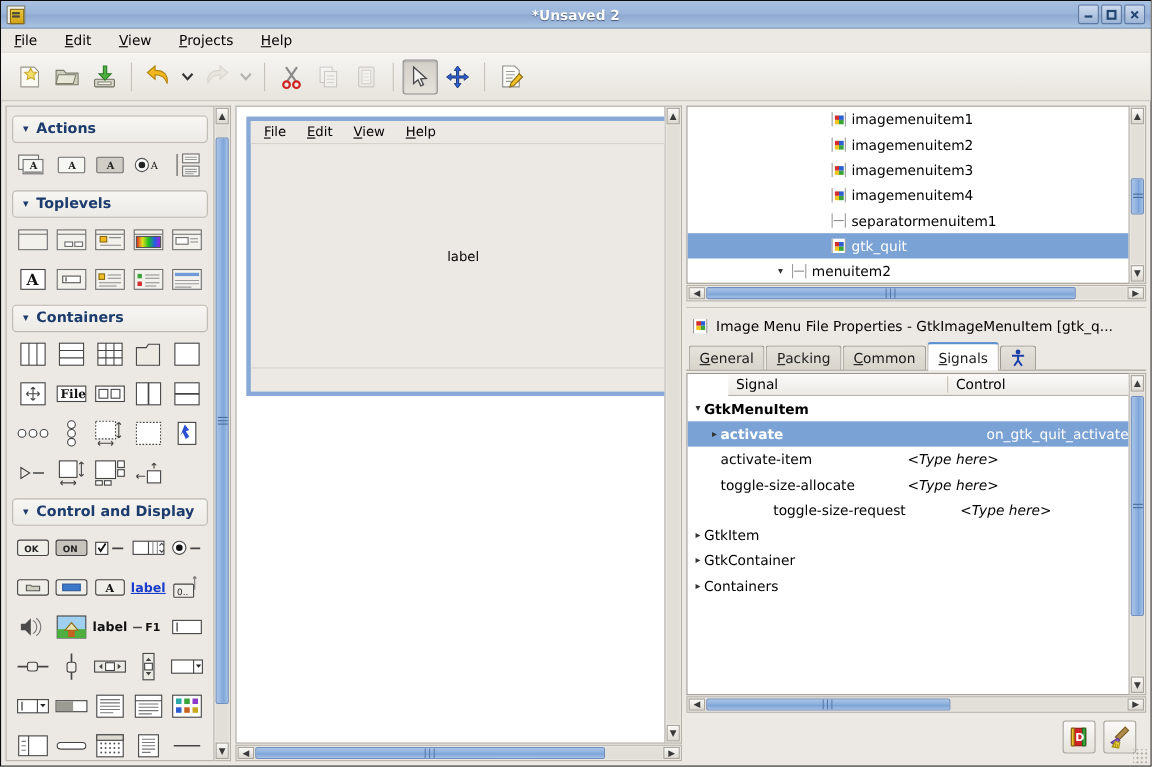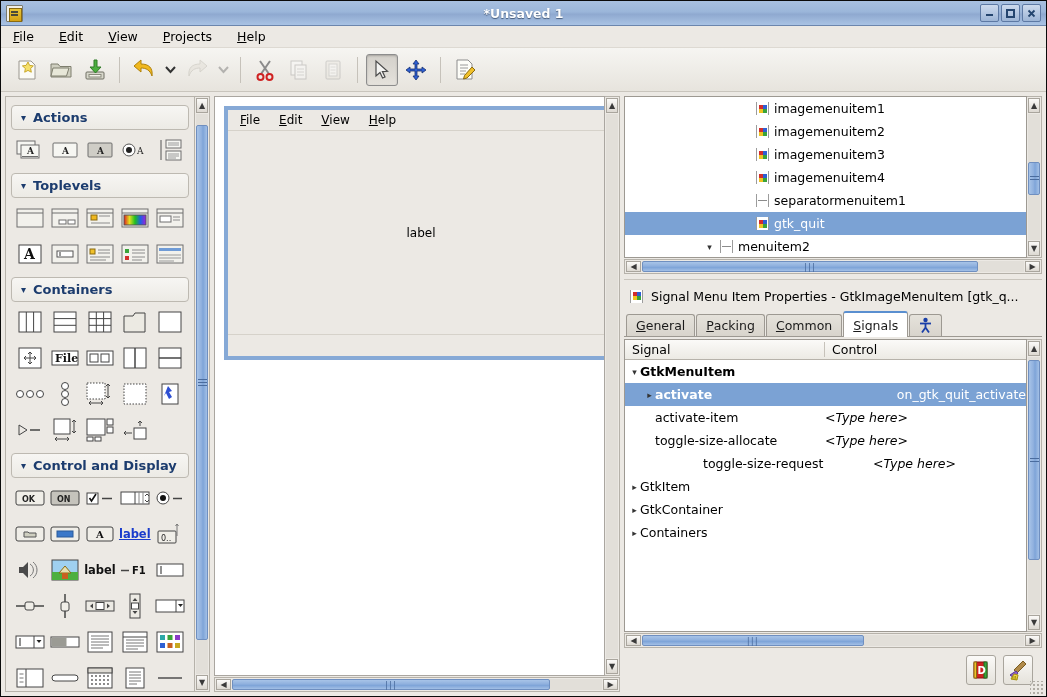--- a/index.html
+++ b/index.html
@@ -278,20 +278,21 @@
 
   .sig-row{ flex:1; display:flex; min-height:0; margin-top:2px;}
   .sigtable{
     flex:1; background:#fff; border:1px solid #9d9992; overflow:hidden;
     font-size:12.5px; display:flex; flex-direction:column;
   }
   .sig-head{
     height:20px; display:flex; align-items:center;
     background:linear-gradient(to bottom,#fbfaf8,#eceae4);
     border-bottom:1px solid #b6b2aa;
+    margin-left:37px;
   }
   .sig-head div{ padding-left:7px; }
   .sig-head .c1{ width:200px; border-right:1px solid #c6c2ba;}
   .sig-row-item{ height:23px; display:flex; align-items:center; cursor:pointer;}
   .sig-row-item.sel{ background:#7ba2d4; }
   .sig-row-item .c1{ width:200px; display:flex; align-items:center;}
   .sig-row-item .c2{ flex:1; }
   .sig-row-item.sel .c2{ color:#fff;text-align:right; }
   .sig-row-item.sel .c1{ color:#fff; }
   .bold{ font-weight:bold; }
@@ -314,21 +315,21 @@
     background-size:4px 4px; background-position: 2px 2px;
   }
 </style>
 </head>
 <body>
 
 <div id="app">
 
   <div class="titlebar">
     <div class="tb-icon"></div>
-    <div class="title">*Unsaved 1</div>
+    <div class="title">*Unsaved 2</div>
     <div class="tb-buttons">
       <div class="tb-btn">
         <svg width="11" height="11" viewBox="0 0 11 11">
             <rect x="2" y="6" width="7" height="2" fill="#24456f"></rect>
           </svg>
       </div>
       <div class="tb-btn">
         <svg width="11" height="11" viewBox="0 0 11 11">
             <rect x="2" y="2" width="7" height="7" fill="none" stroke="#24456f" stroke-width="2"></rect>
           </svg>
@@ -1050,21 +1051,21 @@
           </div>
           <div class="hsb-arrow">▶</div>
         </div>
       </div>
 
       <div class="props">
         <div class="props-title">
           <span class="ic-img">
               <i></i>
             </span>
-          <span>Signal Menu Item Properties - GtkImageMenuItem [gtk_q...</span>
+          <span>Image Menu File Properties - GtkImageMenuItem [gtk_q...</span>
         </div>
 
         <div class="tabs">
           <div class="tab"><u>G</u>eneral</div>
           <div class="tab"><u>P</u>acking</div>
           <div class="tab"><u>C</u>ommon</div>
           <div class="tab active"><u>S</u>ignals</div>
           <div class="tab icon-tab">
             <svg width="17" height="17" viewBox="0 0 17 17">
               <circle cx="8.5" cy="3" r="2.2" fill="#1a3fa8"></circle>

